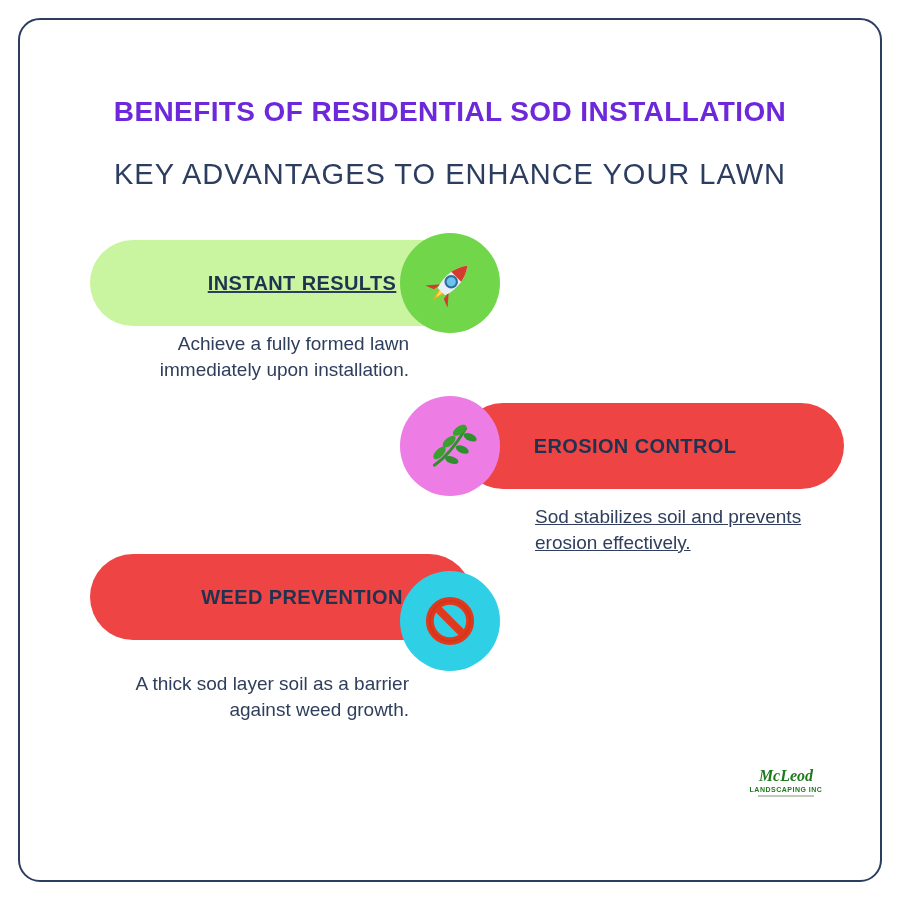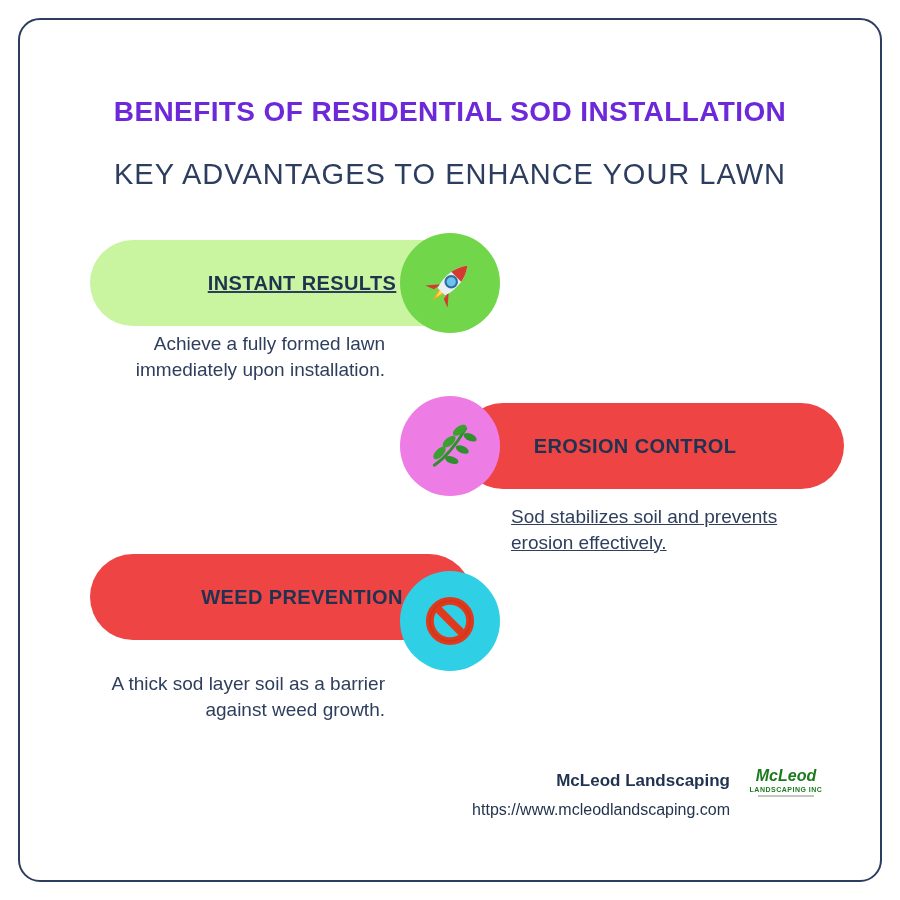--- a/index.html
+++ b/index.html
@@ -25,34 +25,34 @@
   }
   .pill .label{
     width:100%;text-align:center;font-size:20px;font-weight:700;
     letter-spacing:.4px;color:#1f3350;
   }
   .icon-circle{
     position:absolute;width:100px;height:100px;border-radius:50%;
     display:flex;align-items:center;justify-content:center;
   }
   .desc{
-    position:absolute;font-size:19px;line-height:26px;color:#2e3e5c;
+    position:absolute;font-size:19px;line-height:26px;color:#2e3e5c;margin-left:24px;
   }
   .desc.right{text-align:right;}
   .desc.left{text-align:left;}
   .footer-text{
     position:absolute;left:330px;width:400px;text-align:right;
   }
   .brand{font-size:17px;font-weight:700;color:#1f3350;}
   .site{font-size:16px;font-weight:400;color:#24344f;}
   .logo{
     position:absolute;left:748px;top:768px;width:76px;text-align:center;line-height:1.05;
   }
   .logo-name{
-    font-family:Liberation Sans, sans-serif;font-style:italic;font-weight:700;
+    font-family:Liberation Serif, serif;font-style:italic;font-weight:700;
     font-size:16px;color:#1d7a1d;
   }
   .logo-sub{
     font-size:7px;font-weight:700;letter-spacing:.5px;color:#1d7a1d;margin-top:1px;
   }
   .logo-rule{
     height:2px;margin:2px 10px 0 10px;background:#9aa38f;opacity:.6;
   }
   svg{display:block;}
 </style>
@@ -116,25 +116,19 @@
         <svg width="56" height="56" viewBox="0 0 64 64">
           <circle cx="32" cy="32" r="23" fill="none" stroke="#e03a1e" stroke-width="9"></circle>
           <rect x="9" y="27.5" width="46" height="9" fill="#e03a1e" transform="rotate(45 32 32)"></rect>
           <circle cx="32" cy="32" r="23" fill="none" stroke="#b92a12" stroke-width="2" opacity="0.35"></circle>
         </svg>
       </span>
     </div>
     <div class="desc right" style="left:105px;top:671px;width:280px;">A thick sod layer soil as a barrier against weed growth.</div>
   </div>
 
-  <div class="footer-text" style="top:771px;">
-    <span class="brand">McLeod Landscaping</span>
-  </div>
-  <div class="footer-text" style="top:801px;">
-    <span class="site">https://www.mcleodlandscaping.com</span>
-  </div>
 
   <div class="logo">
     <div class="logo-name">McLeod</div>
     <div class="logo-sub">LANDSCAPING INC</div>
     <div class="logo-rule"></div>
   </div>
 </div>
 
 </body></html>

